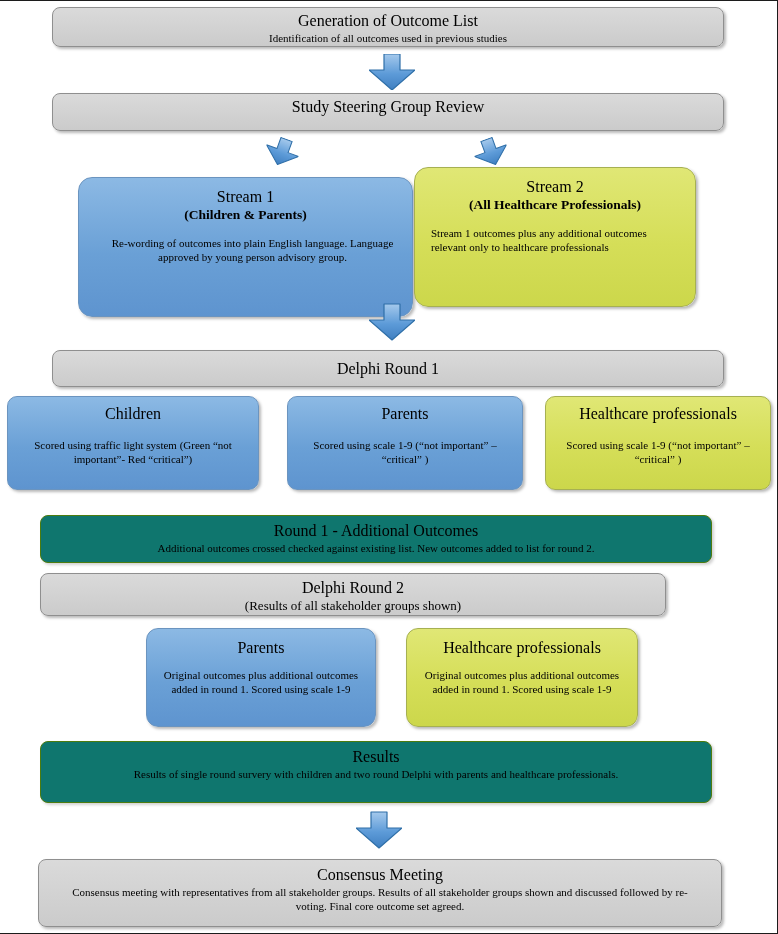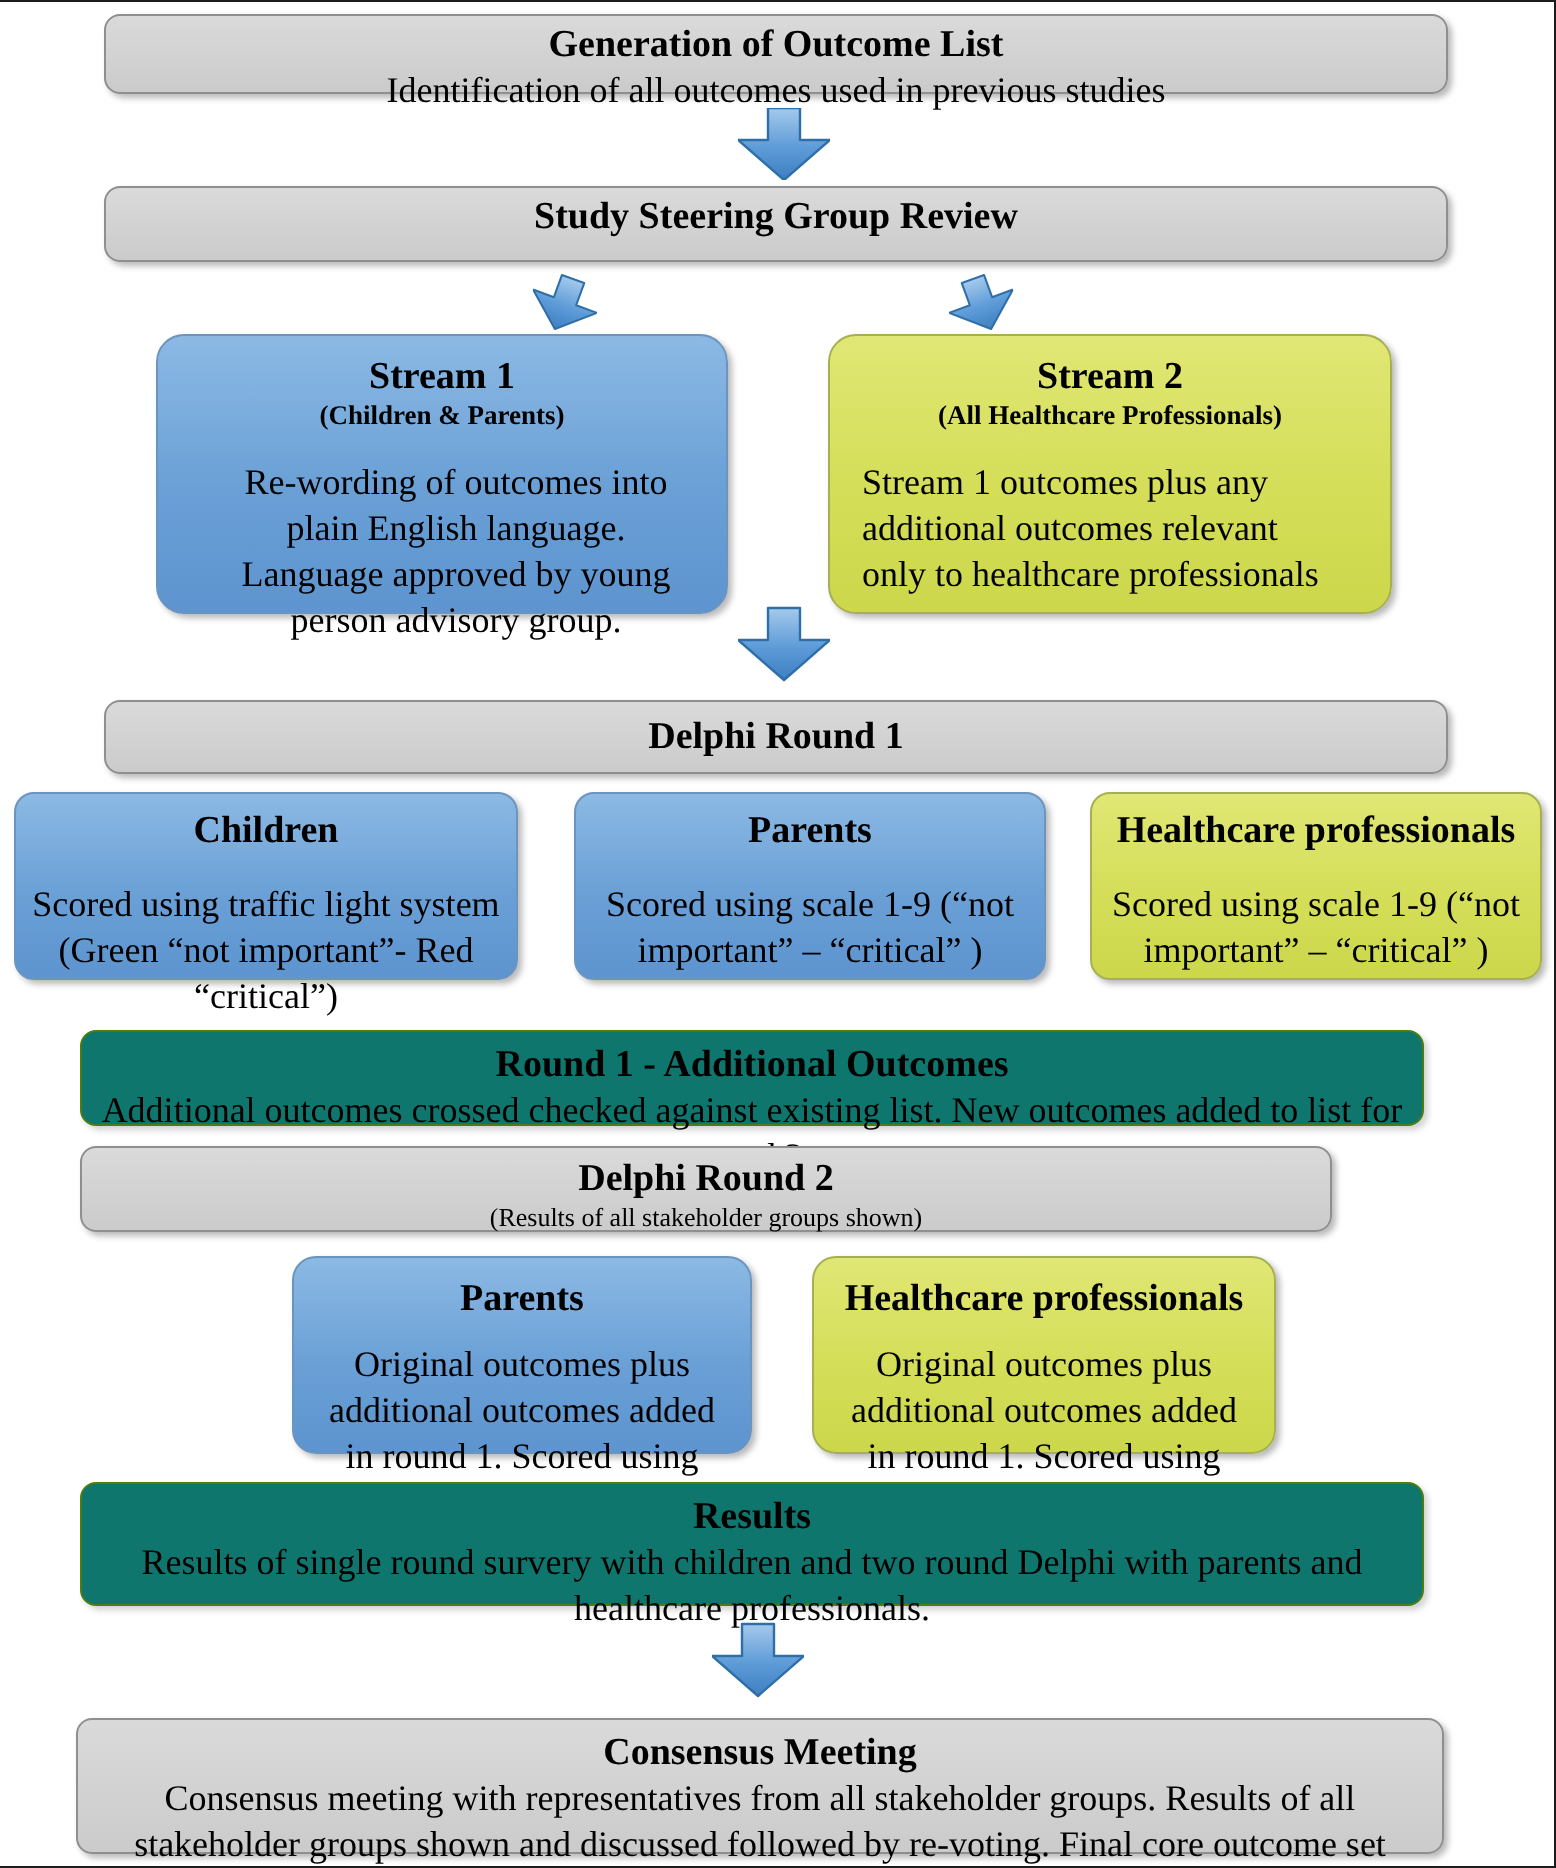--- a/index.html
+++ b/index.html
@@ -4,24 +4,24 @@
 <style>
   * { margin:0; padding:0; box-sizing:border-box; }
   html,body { background:#ffffff; }
   #canvas {
     position:relative; width:778px; height:934px; background:#ffffff;
     border-top:1px solid #1c1c1c; border-right:1px solid #1c1c1c; border-bottom:1px solid #1c1c1c;
     font-family:"Liberation Serif","DejaVu Serif",serif; color:#000;
     overflow:hidden;
   }
   .box { position:absolute; box-shadow:2px 2px 3px rgba(0,0,0,.28); }
-  .title { font-weight:bold; font-size:19px; text-align:center; line-height:1.22; }
+  .title { font-weight:normal; font-size:16px; text-align:center; line-height:1.22; }
   .subtitle { font-size:13px; text-align:center; line-height:1.22; }
   .subtitle.bold { font-weight:bold; font-size:13.5px; }
-  .body { font-size:18px; text-align:center; line-height:1.28; }
+  .body { font-size:11px; text-align:center; line-height:1.28; }
   .gray {
     background:linear-gradient(180deg, #dadada, #cbcbcb);
     border:1px solid #8f8f8f; border-radius:8px;
   }
   .blue {
     background:linear-gradient(180deg, #8cb9e4 0%, #6aa0d6 55%, #5e94cf 100%);
     border:1px solid #6b94bf;
   }
   .yellow {
     background:linear-gradient(180deg, #e0e775 0%, #d5de58 55%, #ccd74b 100%);
@@ -33,21 +33,21 @@
   }
   .arrow { position:absolute; }
   .arrow svg { display:block; width:100%; height:100%; }
 
   
   #b-generation { left:52px; top:6px;   width:672px; height:40px; padding-top:3px; }
   #arrow-1      { left:369px; top:53px;  width:46px;  height:36px; }
   #b-steering   { left:52px; top:92px;  width:672px; height:38px; padding-top:3px; }
   #arrow-bl     { left:265px; top:137px; width:34px; height:28px; transform:rotate(20deg); }
   #arrow-br     { left:474px; top:137px; width:34px; height:28px; transform:rotate(-20deg); }
-  #b-stream1    { left:78px;  top:166px; width:286px; height:140px; border-radius:14px; padding-top:9px; }
+  #b-stream1    { left:78px;  top:176px; width:335px; height:140px; border-radius:14px; padding-top:9px; }
   #b-stream1 .body { text-align:center; padding:0 16px 0 30px; margin-top:13px; }
   #b-stream2    { left:414px; top:166px; width:282px; height:140px; border-radius:14px; padding-top:9px; }
   #b-stream2 .body { text-align:left; padding:0 20px 0 16px; margin-top:13px; }
   #arrow-2      { left:369px; top:302px; width:46px; height:38px; }
   #b-delphi1    { left:52px;  top:349px; width:672px; height:37px;
                   display:flex; align-items:center; justify-content:center; }
   #b-children   { left:7px;   top:395px; width:252px; height:94px; border-radius:10px; padding:7px 6px 0 6px; }
   #b-children .body  { margin-top:14px; }
   #b-parents1   { left:287px; top:395px; width:236px; height:94px; border-radius:10px; padding:7px 8px 0 8px; }
   #b-parents1 .body  { margin-top:14px; }

